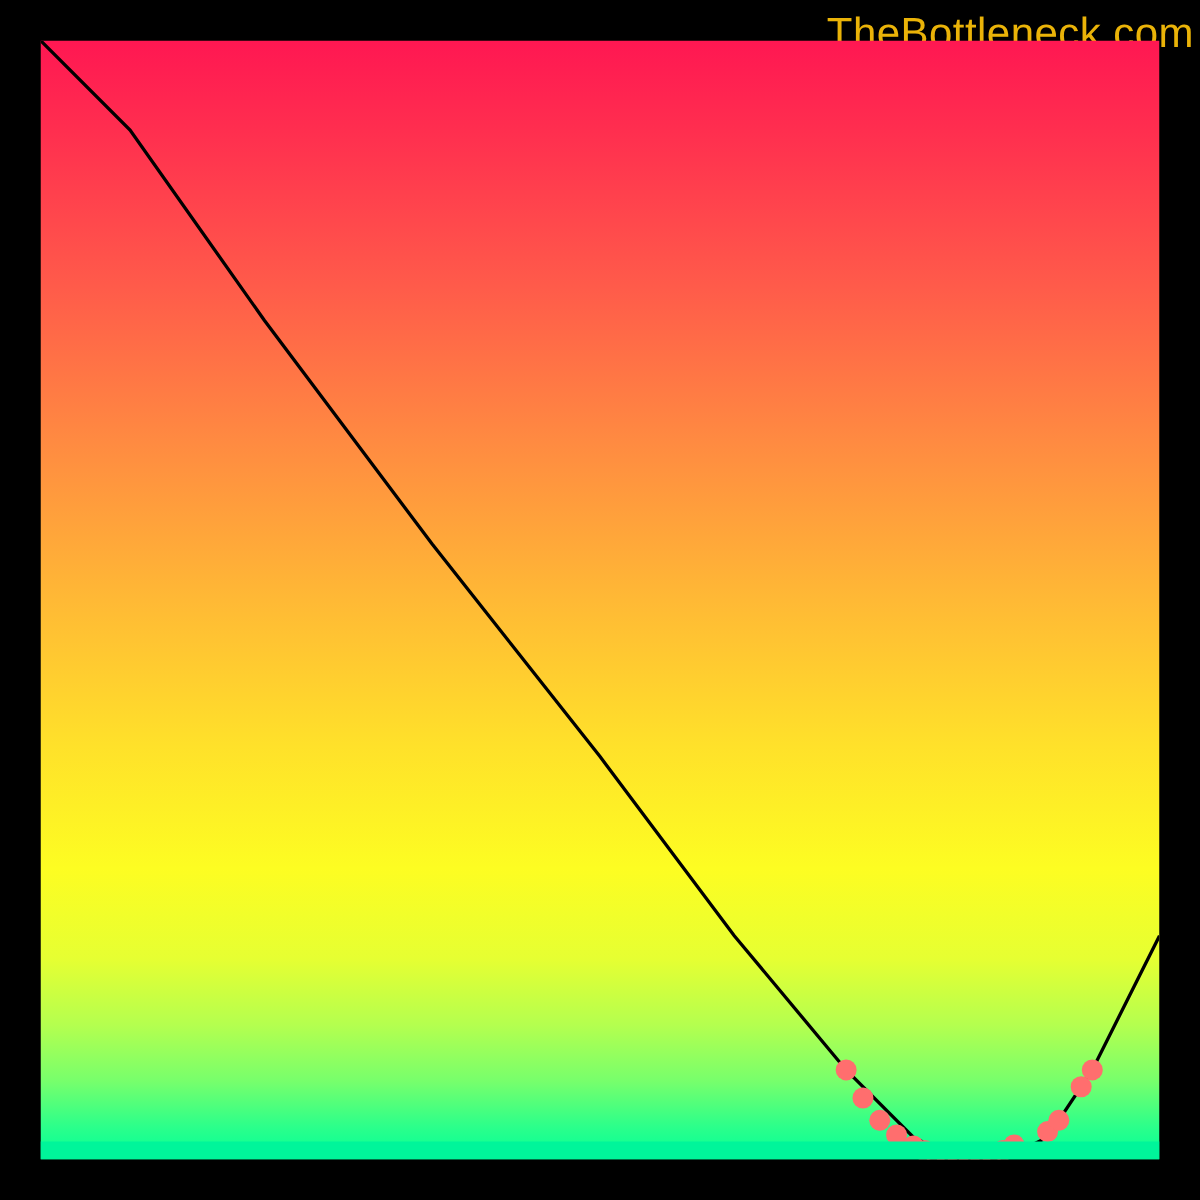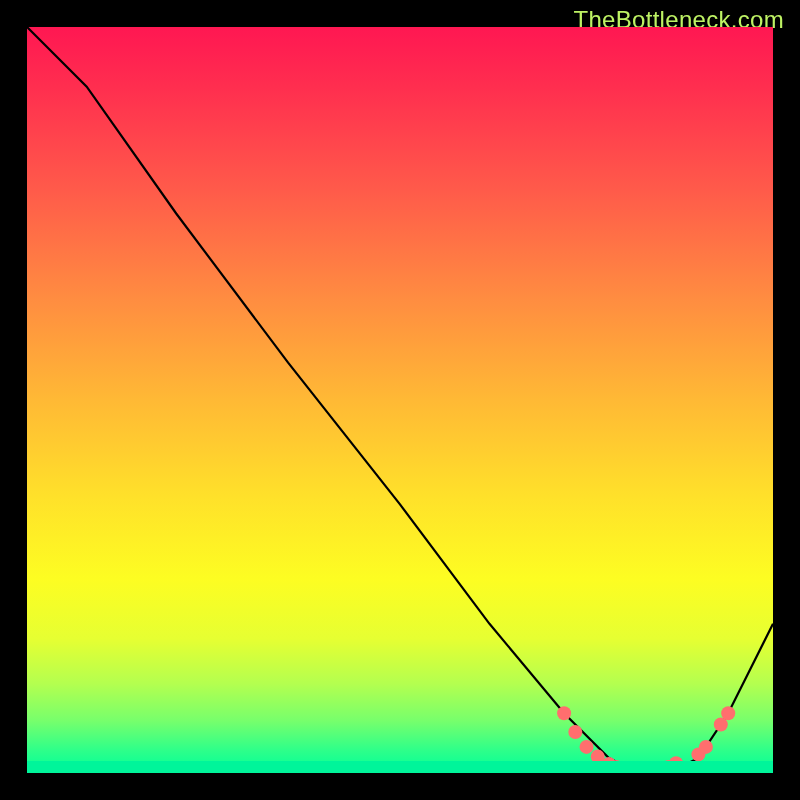--- a/index.html
+++ b/index.html
@@ -1,24 +1,24 @@
 <!DOCTYPE html>
 <html><head>
 <meta charset="utf-8">
 <style>
   * { margin: 0; padding: 0; box-sizing: border-box; }
   html, body { width: 800px; height: 800px; background: #000; overflow: hidden; }
   .container { position: relative; width: 800px; height: 800px; }
   .watermark {
     position: absolute;
     top: 6px;
-    right: 16px;
+    right: 4px;
     font-family: Arial, sans-serif;
-    font-size: 24px;
-    color: #bef264;
+    font-size: 28px;
+    color: #eab308;
     letter-spacing: 0.3px;
   }
   .plot-area {
     position: absolute;
     left: 27px;
     top: 27px;
     width: 746px;
     height: 746px;
     overflow: hidden;
   }

